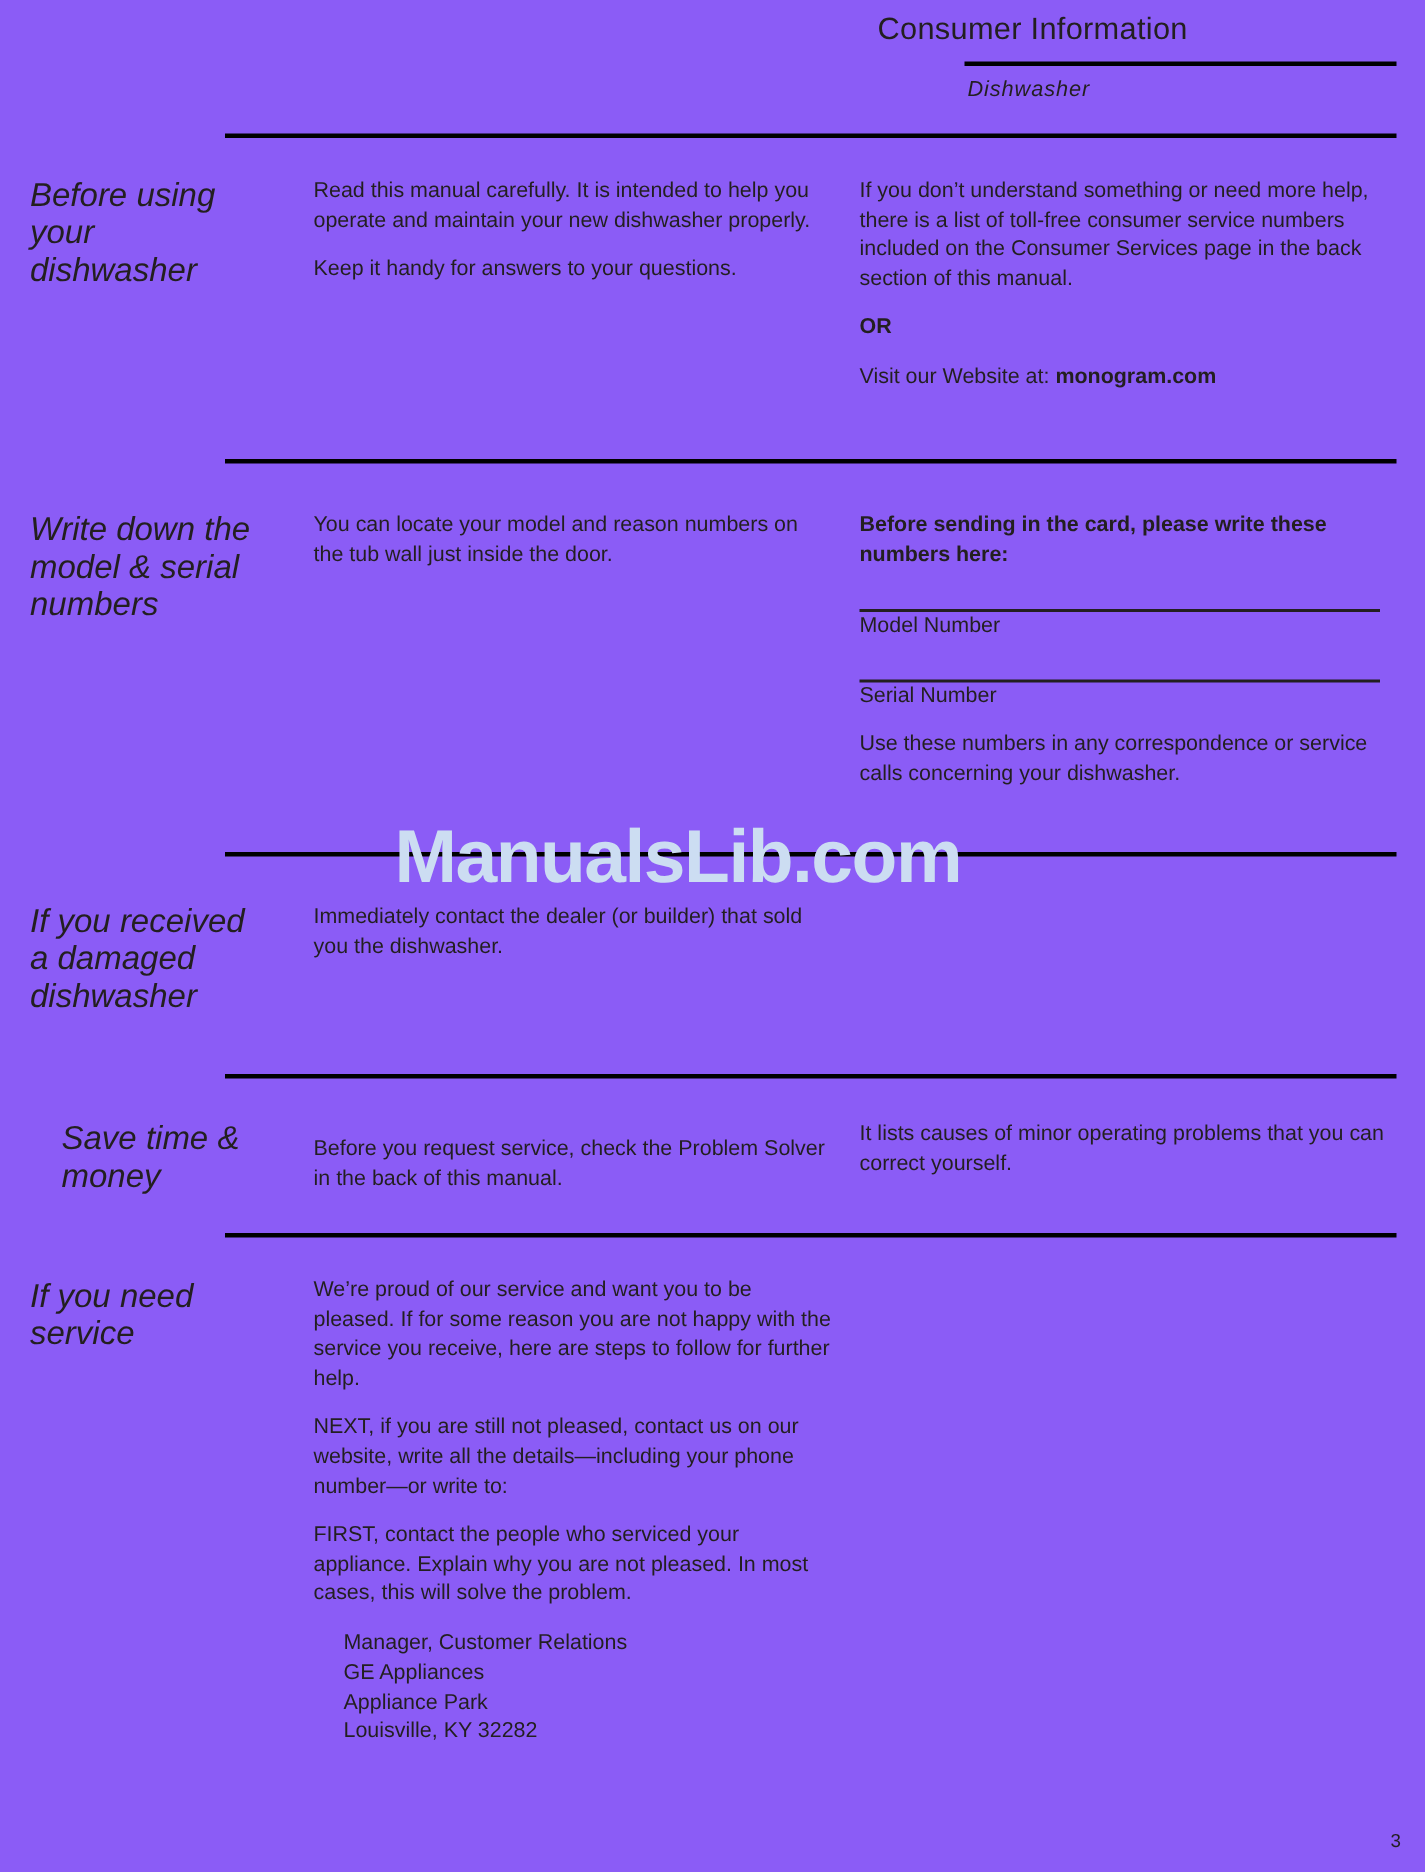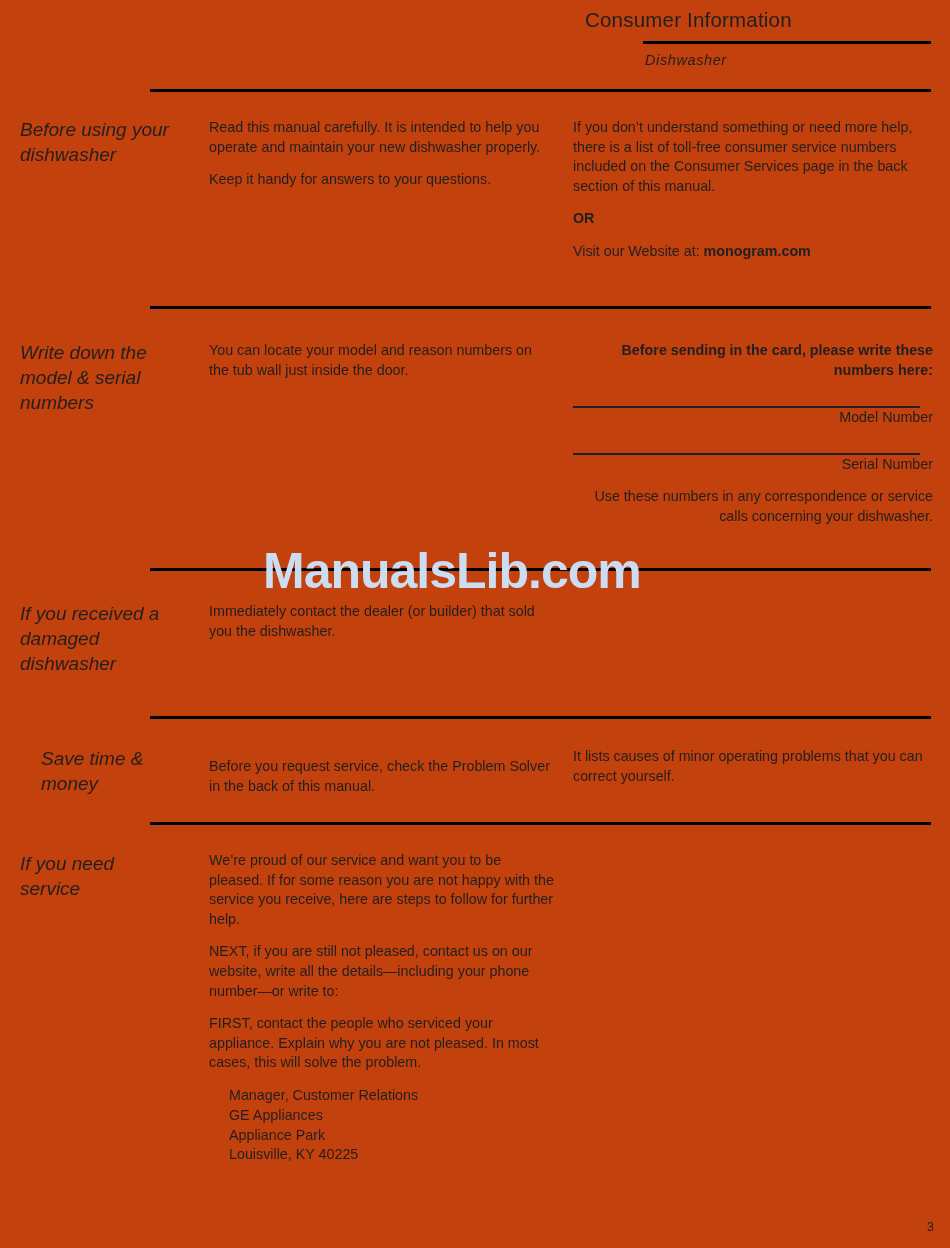--- a/index.html
+++ b/index.html
@@ -9,21 +9,21 @@
   }
   body {
     font-family: "Liberation Sans", "DejaVu Sans", sans-serif;
     color: #231f20;
   }
   #page {
     position: relative;
     width: 950px;
     height: 1248px;
     overflow: hidden;
-    background: #c2410c;
+    background: #8b5cf6;
   }
 
   
   .header-title {
     position: absolute;
     left: 585px;
     top: 8px;
     width: 360px;
     font-size: 20.5px;
     font-weight: 400;
@@ -75,21 +75,21 @@
     letter-spacing: -1px;
     white-space: nowrap;
     user-select: none;
   }
 
   
   .sec-head {
     position: absolute;
     left: 20px;
     width: 150px;
-    font-size: 19px;
+    font-size: 22px;
     font-style: italic;
     line-height: 25px;
     color: #231f20;
     font-weight: 400;
   }
 
   
   .col-mid {
     position: absolute;
     left: 209px;
@@ -165,21 +165,21 @@
   <div class="col-right" style="top:118px;">
     <p>If you don’t understand something or need more help, there is a list of toll-free consumer service numbers included on the Consumer Services page in the back section of this manual.</p>
     <p class="bold">OR</p>
     <p><span>Visit our Website at: </span><span class="bold">monogram.com</span></p>
   </div>
 
   <div class="sec-head" style="top:340px;">Write down the model &amp; serial numbers</div>
   <div class="col-mid" style="top:341px;">
     <p>You can locate your model and reason numbers on the tub wall just inside the door.</p>
   </div>
-  <div class="col-right" style="top:341px;text-align:right;">
+  <div class="col-right" style="top:341px;">
     <p class="bold">Before sending in the card, please write these numbers here:</p>
     <div class="blank-rule"></div>
     <p class="blank-label">Model Number</p>
     <div class="blank-rule"></div>
     <p class="blank-label">Serial Number</p>
     <p style="margin-top:13px;">Use these numbers in any correspondence or service calls concerning your dishwasher.</p>
   </div>
 
   <div class="watermark">ManualsLib.com</div>
 
@@ -197,18 +197,18 @@
   </div>
 
   <div class="sec-head" style="top:851px;">If you need service</div>
   <div class="col-mid" style="top:851px;">
     <p>We’re proud of our service and want you to be pleased. If for some reason you are not happy with the service you receive, here are steps to follow for further help.</p>
     <p>NEXT, if you are still not pleased, contact us on our website, write all the details—including your phone number—or write to:</p>
     <p>FIRST, contact the people who serviced your appliance. Explain why you are not pleased. In most cases, this will solve the problem.</p>
     <div class="address">Manager, Customer Relations
 GE Appliances
 Appliance Park
-Louisville, KY 40225</div>
+Louisville, KY 32282</div>
   </div>
 
   <div class="page-num">3</div>
 
 </div>
 
 </body></html>

